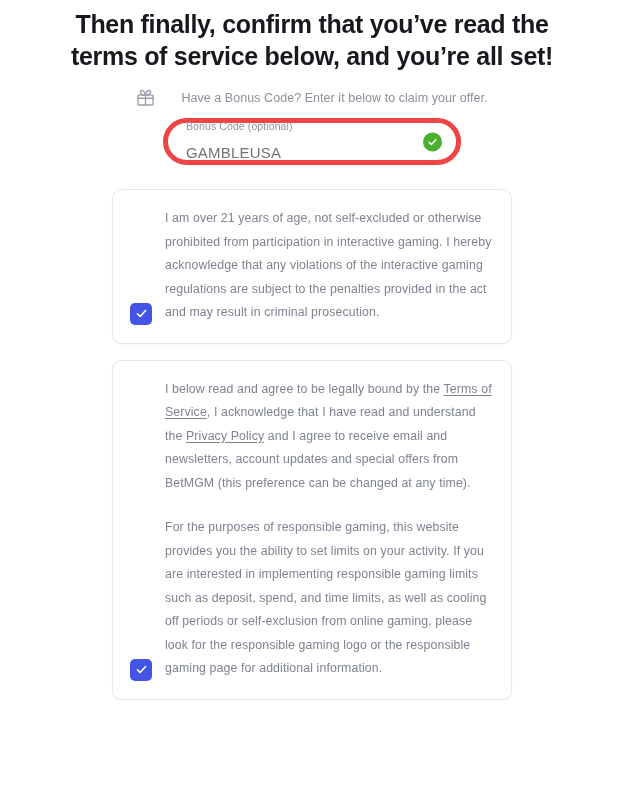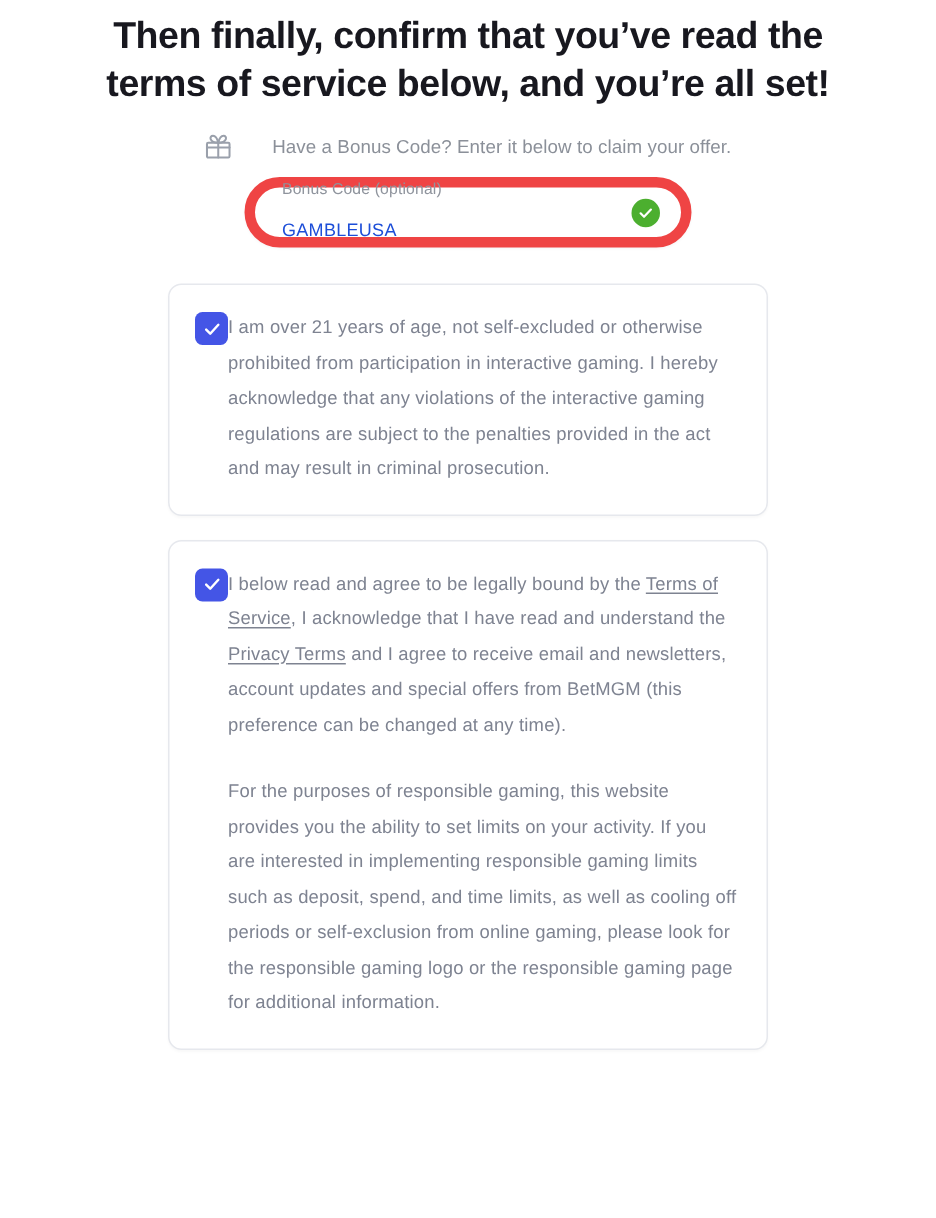--- a/index.html
+++ b/index.html
@@ -50,40 +50,40 @@
     line-height: 16px;
     color: #8b9099;
     letter-spacing: 0.05px;
   }
 
   
   .bonus-input-wrap {
     margin: 11px auto 0 auto;
     width: 298px;
     height: 47px;
-    border: 7px solid #ef4444;
+    border: 5px solid #ef4444;
     border-radius: 24px;
     background: #ffffff;
     position: relative;
     display: flex;
     flex-direction: column;
     justify-content: center;
     padding: 0 18px;
     box-shadow: 0 1px 2px rgba(22,28,45,0.04);
   }
   .bonus-label {
     font-size: 10.5px;
     line-height: 12px;
     color: #8f949d;
     letter-spacing: 0.1px;
   }
   .bonus-value {
-    font-size: 12px;
+    font-size: 15px;
     line-height: 20px;
-    color: #1d4ed8;
+    color: #737373;
     letter-spacing: 0.2px;
     margin-top: 11px;
     border: none;
     outline: none;
     background: transparent;
     font-family: "Liberation Sans", sans-serif;
     padding: 0;
     width: 240px;
   }
   .valid-badge {
@@ -108,21 +108,22 @@
     display: flex;
     flex-direction: column;
     gap: 16px;
   }
   .card {
     border: 1px solid #e6e8ed;
     border-radius: 9px;
     background: #ffffff;
     padding: 17px 19px 18px 17px;
     display: flex;
-    align-items: flex-start;
+    align-items: flex-end;
+    gap: 13px;
     box-shadow: 0 1px 2px rgba(22,28,45,0.03);
   }
   .checkbox {
     flex: 0 0 auto;
     width: 22px;
     height: 22px;
     border-radius: 5px;
     background: #4455e6;
     display: flex;
     align-items: center;
@@ -194,21 +195,21 @@
 
 
     <div class="card">
       <span class="checkbox">
         <svg viewBox="0 0 24 24" fill="none" stroke="#ffffff" stroke-width="3" stroke-linecap="round" stroke-linejoin="round">
           <polyline points="4.5,12.5 9.5,17.5 19.5,6.5"></polyline>
         </svg>
       </span>
       <div class="card-body">
         <p class="consent-text">
-          <span>I below read and agree to be legally bound by the </span><a class="inline-link">Terms of Service</a><span>, I acknowledge that I have read and understand the </span><a class="inline-link">Privacy Terms</a><span> and I agree to receive email and newsletters, account updates and special offers from BetMGM (this preference can be changed at any time).</span>
+          <span>I below read and agree to be legally bound by the </span><a class="inline-link">Terms of Service</a><span>, I acknowledge that I have read and understand the </span><a class="inline-link">Privacy Policy</a><span> and I agree to receive email and newsletters, account updates and special offers from BetMGM (this preference can be changed at any time).</span>
         </p>
         <p class="consent-text">For the purposes of responsible gaming, this website provides you the ability to set limits on your activity. If you are interested in implementing responsible gaming limits such as deposit, spend, and time limits, as well as cooling off periods or self-exclusion from online gaming, please look for the responsible gaming logo or the responsible gaming page for additional information.</p>
       </div>
     </div>
 
   </div>
 
 </div>
 
 </body></html>

